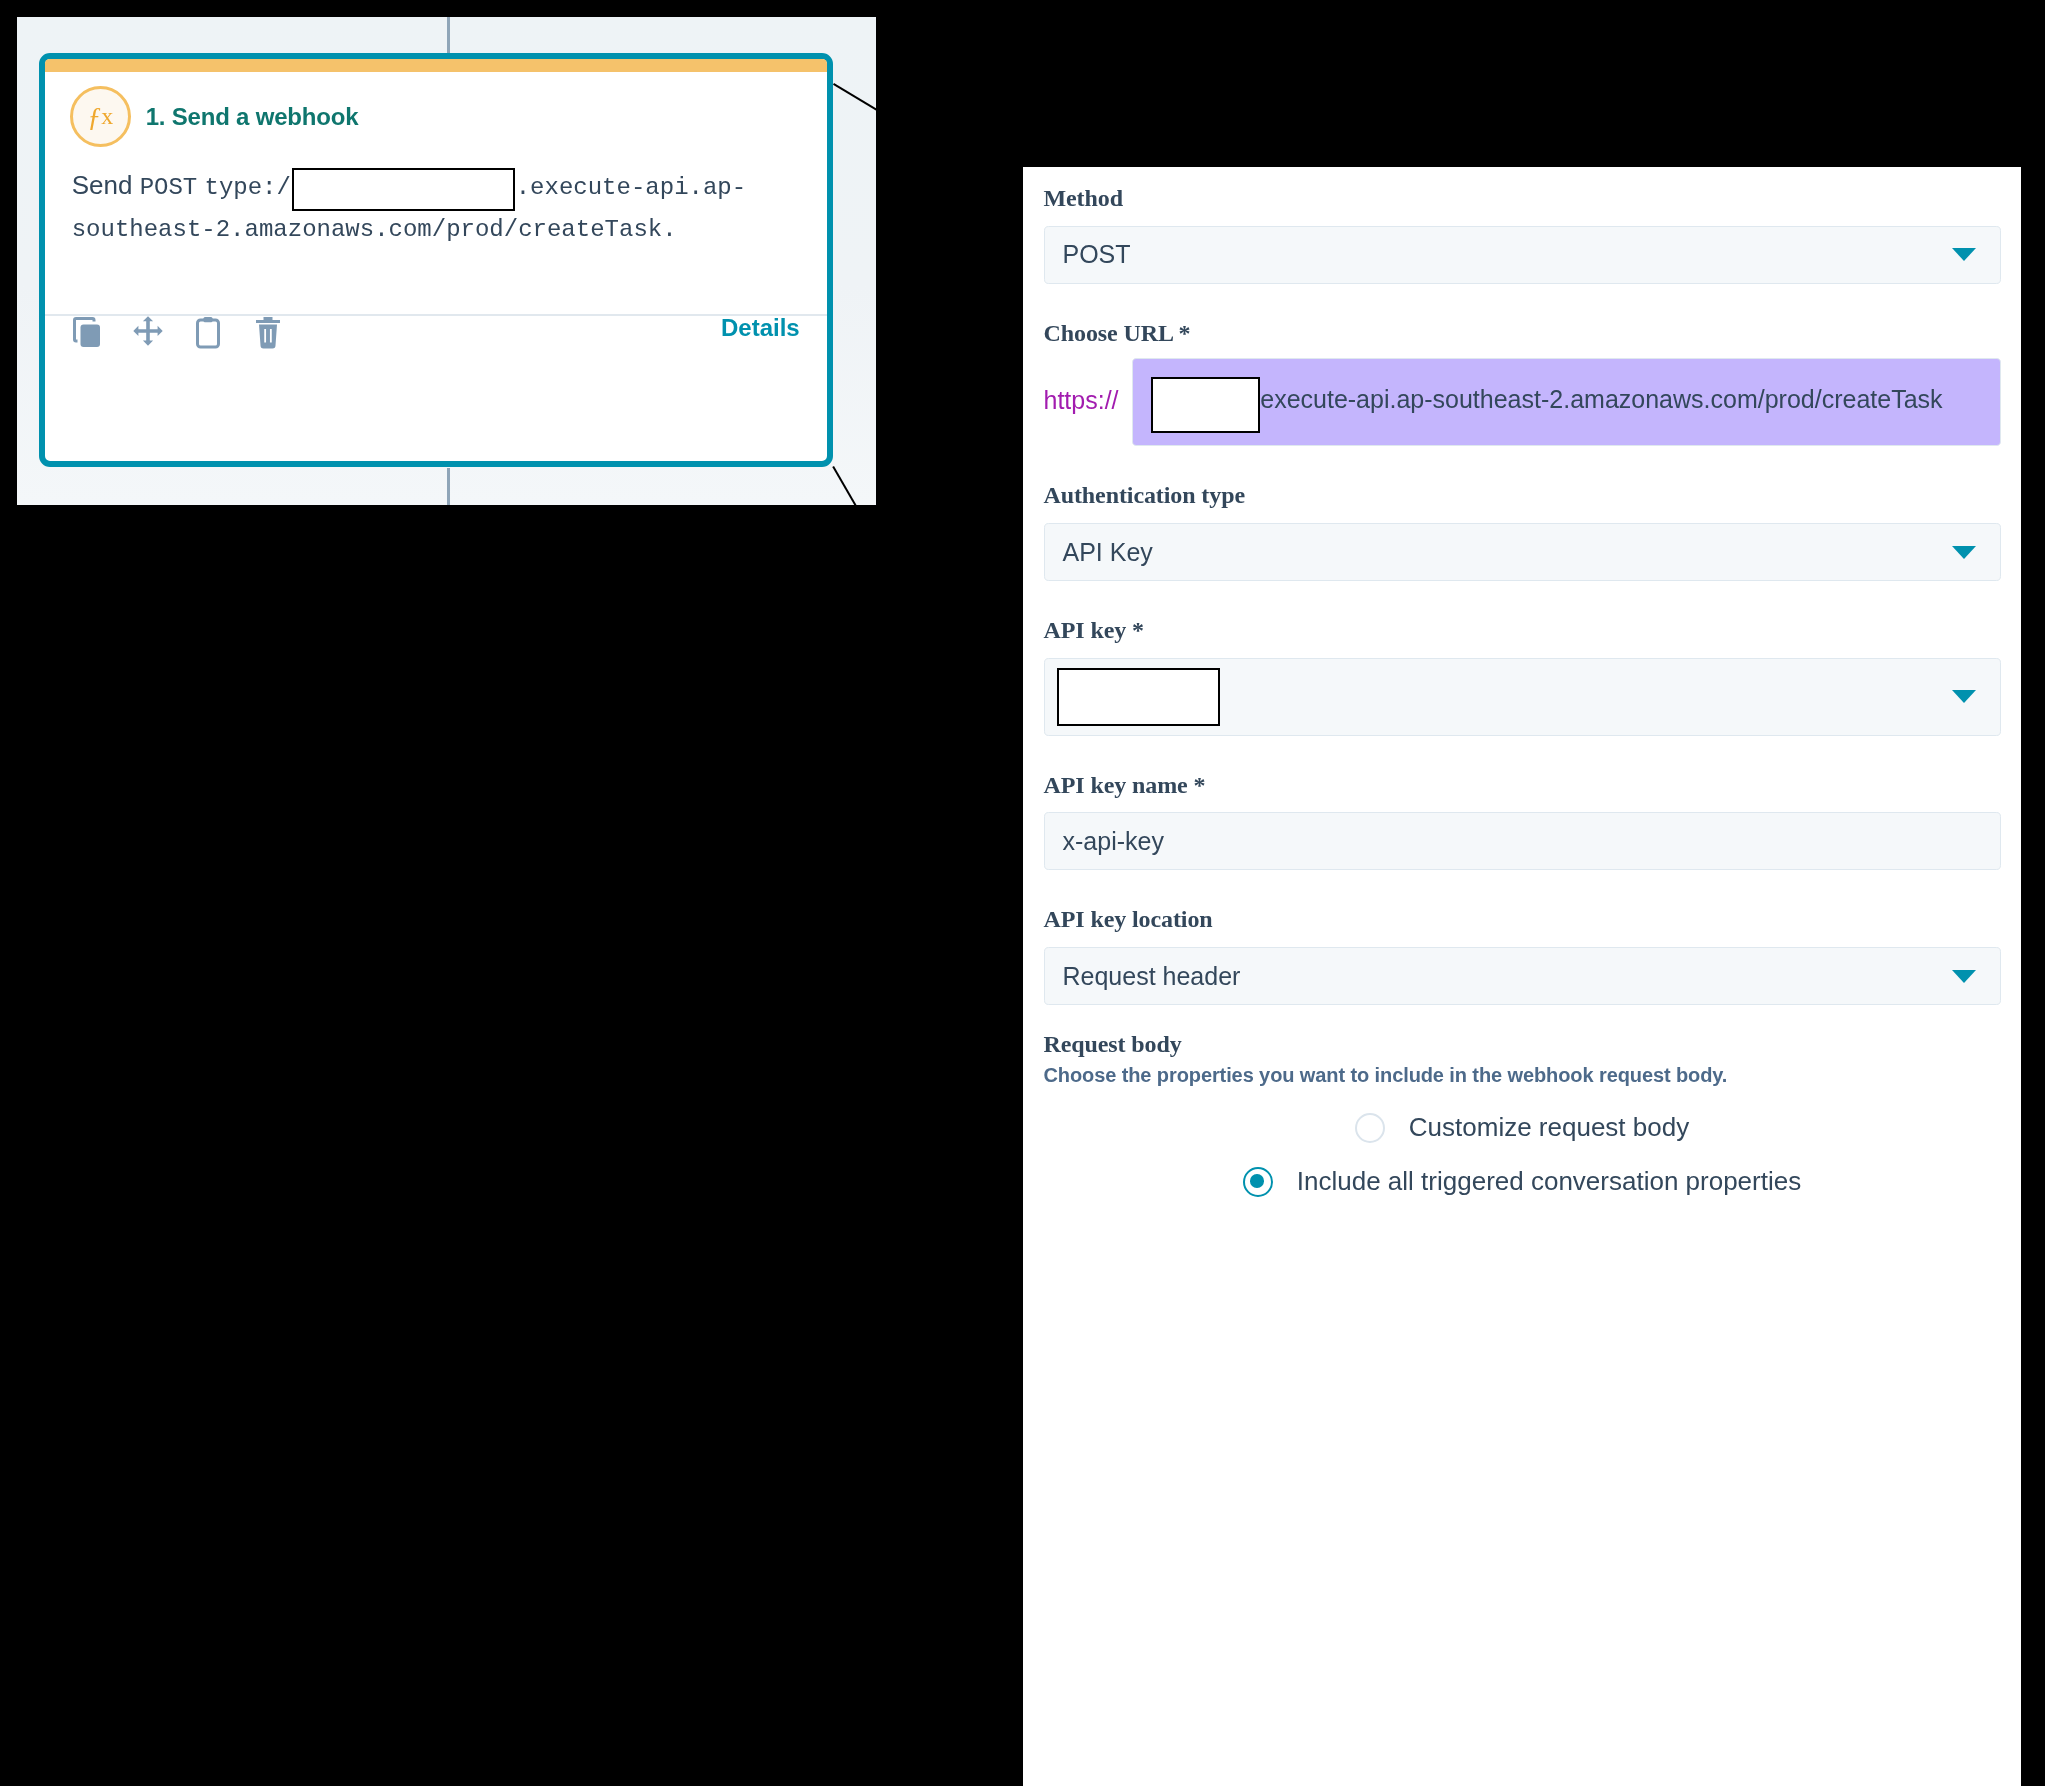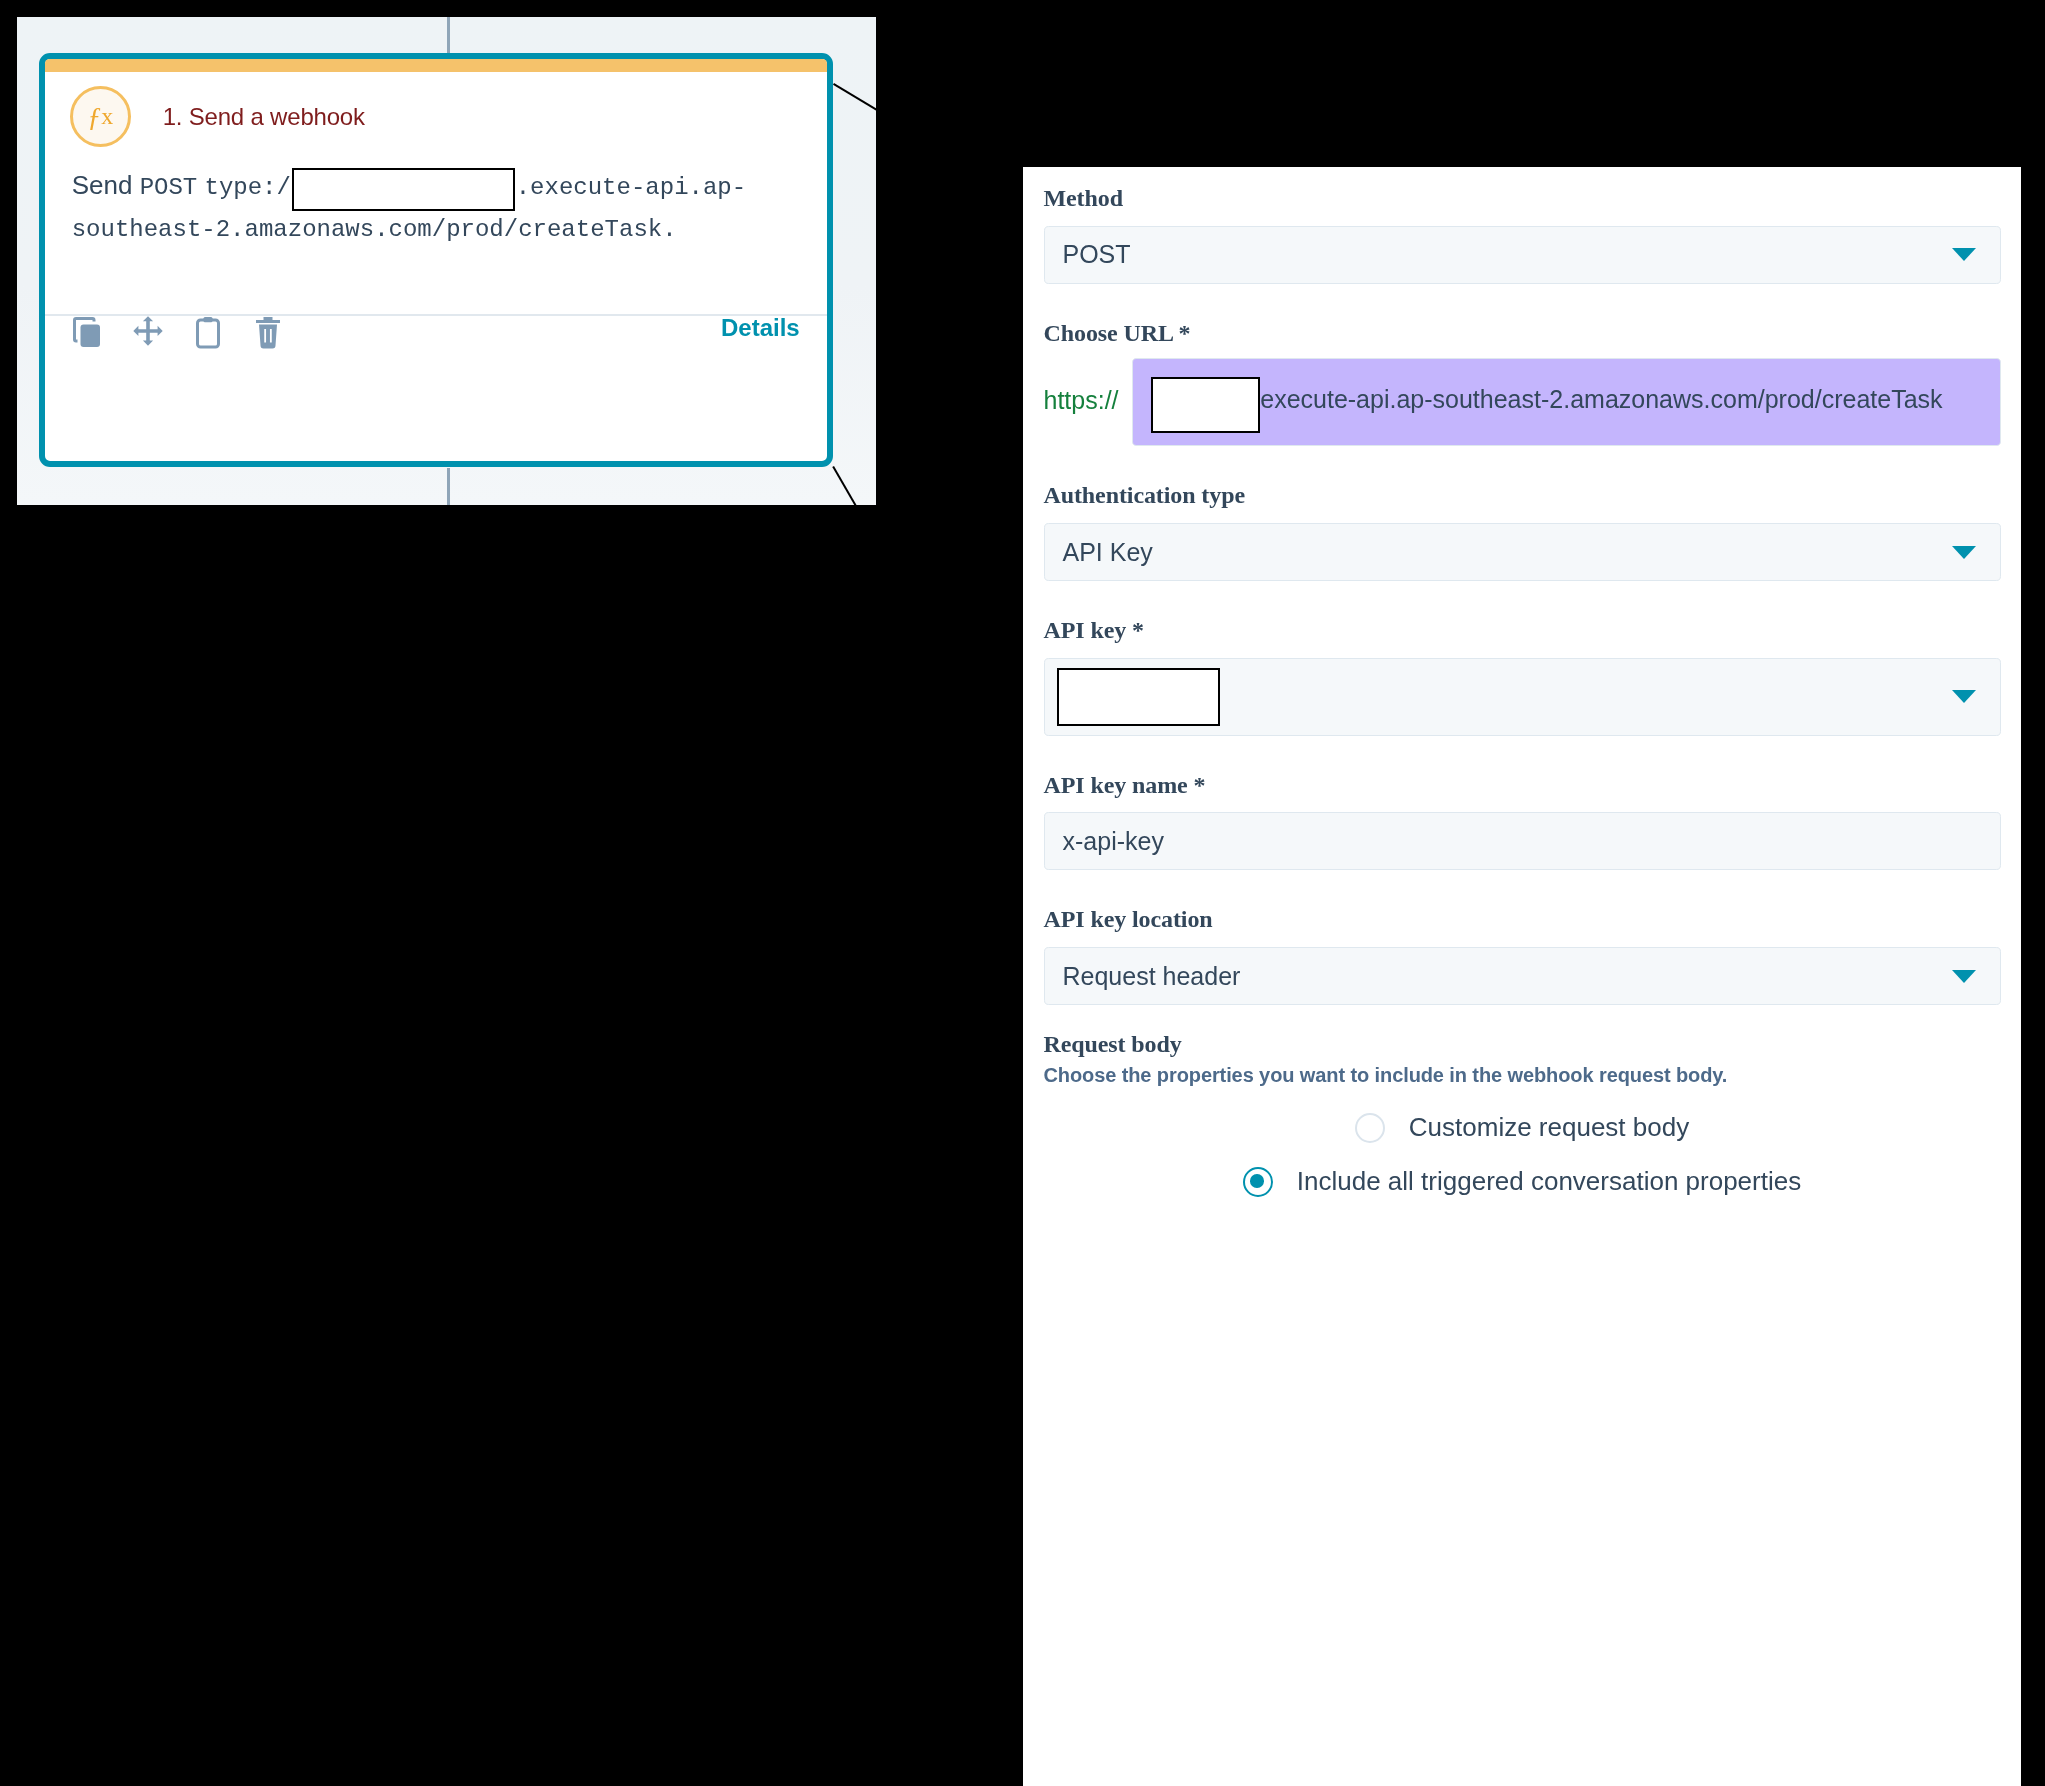--- a/index.html
+++ b/index.html
@@ -23,21 +23,21 @@
   #wf-accent{position:absolute;left:0;top:0;right:0;height:12.8px;
     background:#f5c26b;border-radius:4.6px 4.6px 0 0;}
 
   #wf-head{display:flex;align-items:center;padding:27px 0 0 25px;}
   #fx-badge{width:55px;height:55px;border-radius:50%;
     border:3.2px solid #f5bf5f;background:#fdf8f0;
     display:flex;align-items:center;justify-content:center;
     font-family:"Liberation Serif",serif;font-style:italic;
     font-size:28px;color:#efa82e;}
   #fx-badge .x{font-style:normal;font-size:24px;}
-  #wf-title{margin-left:32px;font-size:24px;font-weight:normal;color:#7f1d1d;
+  #wf-title{margin-left:15px;font-size:24px;font-weight:bold;color:#0f766e;
     letter-spacing:-0.2px;}
 
   #wf-body{padding:18px 36px 0 27px;font-size:26px;line-height:1.55;
     color:#33475b;word-break:break-word;}
   #wf-body .mono{font-family:"Liberation Mono",monospace;font-size:24px;}
   .redact{display:inline-block;background:#fff;border:2.3px solid #000;
     vertical-align:middle;}
   #redact-url{width:219px;height:39px;margin:0 0.9px -4.6px 0.9px;}
 
   #wf-sep{position:absolute;left:0;right:0;top:255px;height:1.8px;background:#e1e8ee;}
@@ -64,21 +64,21 @@
     box-sizing:border-box;position:relative;display:flex;align-items:center;
     padding:0 18px;min-height:58px;
   }
   .control .val{font-size:25px;color:#33475b;}
   .caret{position:absolute;right:24px;top:50%;margin-top:-6.4px;
     width:0;height:0;border-left:12px solid transparent;border-right:12px solid transparent;
     border-top:13.7px solid #0091ae;}
 
   
   #url-row{display:flex;align-items:flex-start;margin-top:11px;}
-  #url-proto{font-size:25px;color:#15803d;padding-top:28px;margin-right:13.7px;}
+  #url-proto{font-size:25px;color:#a21caf;padding-top:28px;margin-right:13.7px;}
   #url-box{flex:1;background:#c4b5fd;border:1.4px solid #dfe8ef;border-radius:4.6px;
     padding:18px 18px 20px 18px;box-sizing:border-box;}
   #url-text{font-size:25px;line-height:1.6;color:#33475b;word-break:break-word;}
   #redact-url2{width:105px;height:52px;margin:0 0 -7.3px 0;}
 
   #apikey-ctl{min-height:78px;padding-left:12.8px;}
   #redact-key{width:159px;height:54px;}
 
   .spacer-lg{height:36px;}
   .spacer-md{height:25.5px;}

